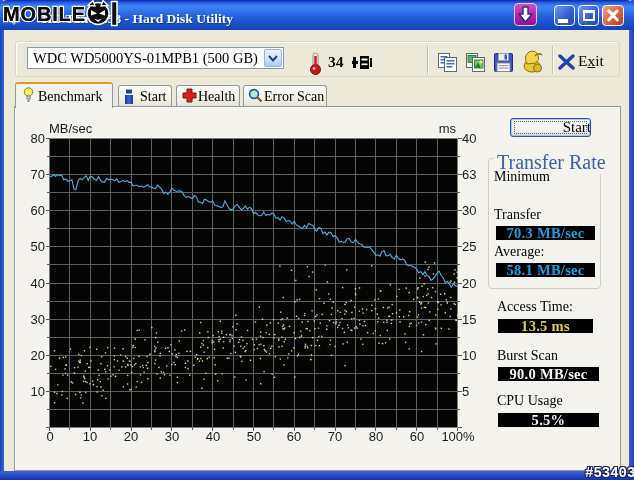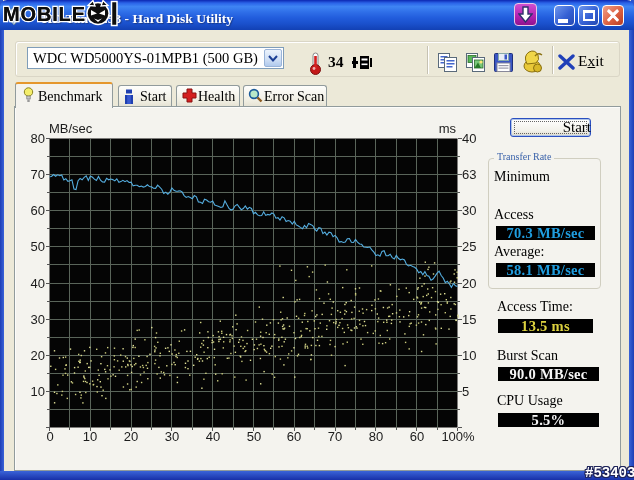--- a/index.html
+++ b/index.html
@@ -830,24 +830,24 @@
     <div class="al" style="left:354px;top:429px;width:44px;text-align:center">80</div>
     <div class="al" style="left:395px;top:429px;width:44px;text-align:center">60</div>
     <div class="al" style="left:436px;top:429px;width:44px;text-align:center">100%</div>
 
 <div class="abs" style="left:510px;top:118px;width:81px;height:19px;border:1px solid #2a4fc0;border-radius:3px;
  background:linear-gradient(180deg,#ffffff,#f2f1ea 70%,#dcd9ca);box-shadow:inset 0 0 0 1px #aec4e8"></div>
 <div class="abs" style="left:514px;top:121px;width:73px;height:13px;border:1px dotted #666"></div>
 <div class="abs" style="left:510px;top:119px;width:81px;text-align:right;font-size:15px;color:#000">Start</div>
 
 <div class="abs" style="left:488px;top:158px;width:113px;height:131px;border:1px solid #d0cec0;border-radius:4px"></div>
-<div class="abs" style="left:494px;top:151px;background:#f4f3ee;padding:0 3px;font-size:10px;color:#3a62aa">Transfer Rate</div>
+<div class="abs" style="left:494px;top:151px;background:#f4f3ee;padding:0 3px;font-size:20px;color:#3a62aa">Transfer Rate</div>
 
 <div class="lab" style="left:494px;top:170px">Minimum</div>
-<div class="lab" style="left:494px;top:208px">Access</div>
+<div class="lab" style="left:494px;top:208px">Transfer</div>
 <div class="vbox" style="left:496px;top:226px;color:#1f9ddf">70.3 MB/sec</div>
 <div class="lab" style="left:494px;top:245px">Average:</div>
 <div class="vbox" style="left:496px;top:263px;color:#1f9ddf">58.1 MB/sec</div>
 
 <div class="lab" style="left:497px;top:300px">Access Time:</div>
 <div class="vbox" style="left:498px;top:319px;width:95px;color:#ddd23f">13.5 ms</div>
 <div class="lab" style="left:497px;top:349px">Burst Scan</div>
 <div class="vbox" style="left:498px;top:367px;width:101px;color:#f5f5f5">90.0 MB/sec</div>
 <div class="lab" style="left:497px;top:394px">CPU Usage</div>
 <div class="vbox" style="left:498px;top:413px;width:101px;color:#f5f5f5">5.5%</div>

